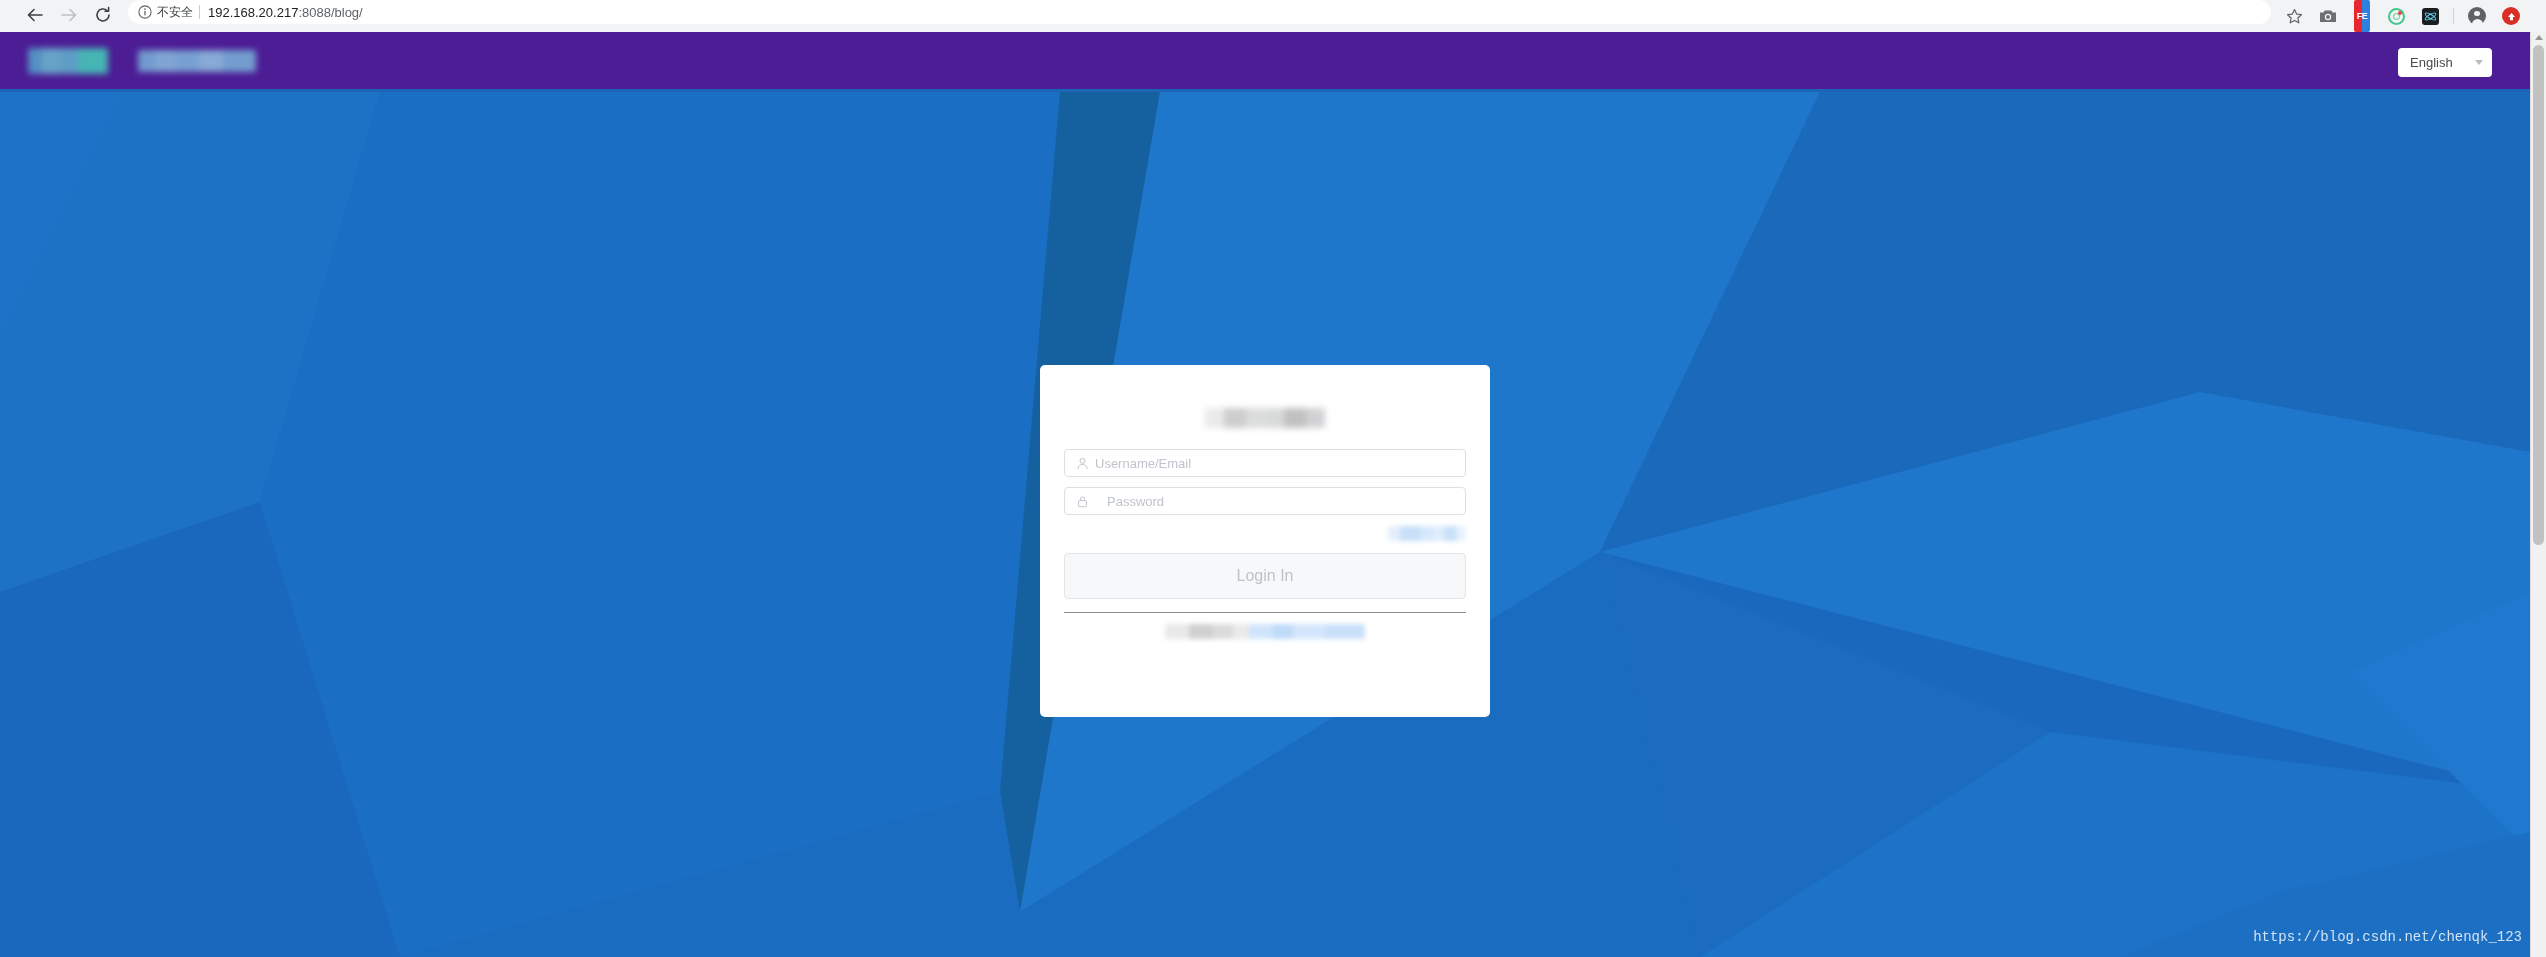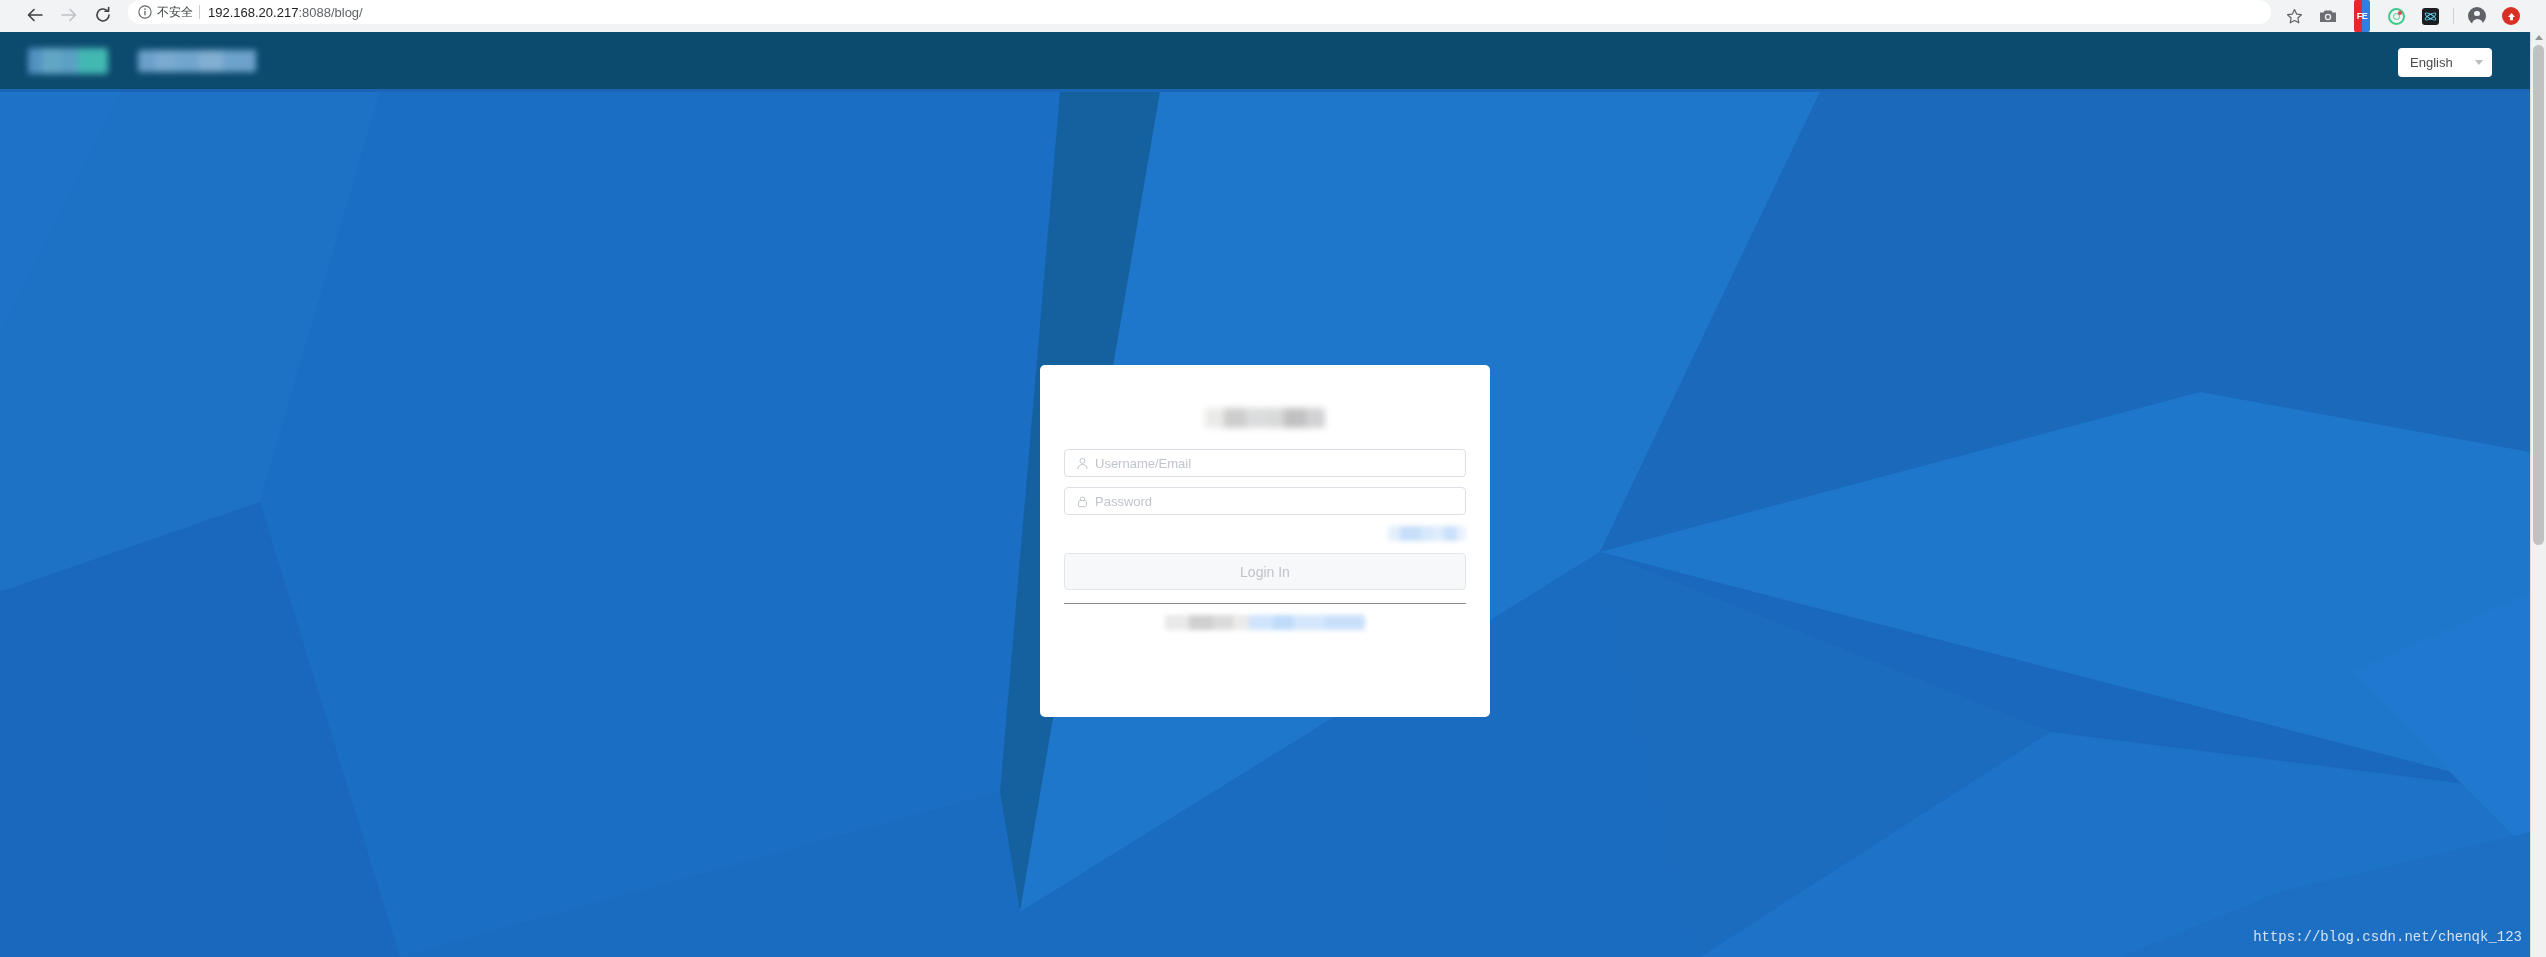--- a/index.html
+++ b/index.html
@@ -210,21 +210,21 @@
     width: 2530px;
     height: 925px;
   }
 
   
   .app-header {
     position: absolute;
     left: 0; top: 0;
     width: 2530px;
     height: 60px;
-    background: #0c4a6e;
+    background: #4c1d95;
     border-bottom: 3px solid #1a65b5;
     box-sizing: border-box;
     display: flex;
     align-items: center;
     z-index: 5;
   }
   .brand-wrap {
     display: flex;
     align-items: center;
     margin-left: 28px;
@@ -315,21 +315,21 @@
     position: relative;
     height: 28px;
     border: 1px solid #dcdfe6;
     border-radius: 4px;
     box-sizing: border-box;
     display: flex;
     align-items: center;
     padding-left: 11px;
     background: #fff;
   }
-  .field + .field { margin-top: 10px; }
+  .field + .field { margin-top: 10px; gap: 12px; }
   .field-icon {
     flex: 0 0 auto;
     width: 13px;
     height: 13px;
     display: flex;
     align-items: center;
     justify-content: center;
     margin-right: 6px;
   }
   .field-input {
@@ -361,26 +361,26 @@
         rgba(199,223,249,1) 16% 42%,
         rgba(214,232,251,1) 42% 58%,
         rgba(223,237,252,1) 58% 72%,
         rgba(201,224,250,1) 72% 88%,
         rgba(234,242,253,1) 88% 100%);
     filter: blur(2.6px);
   }
 
   .login-btn {
     width: 100%;
-    height: 37px;
+    height: 46px;
     margin-top: 7px;
     background: #f7f8f9;
     border: 1px solid #e3e5e8;
     border-radius: 4px;
-    font-size: 14px;
+    font-size: 16px;
     color: #bfc3c9;
     font-family: "Liberation Sans", sans-serif;
     box-sizing: border-box;
     cursor: pointer;
     padding: 0;
   }
 
   .card-divider {
     height: 1px;
     background: #8a8a8a;

